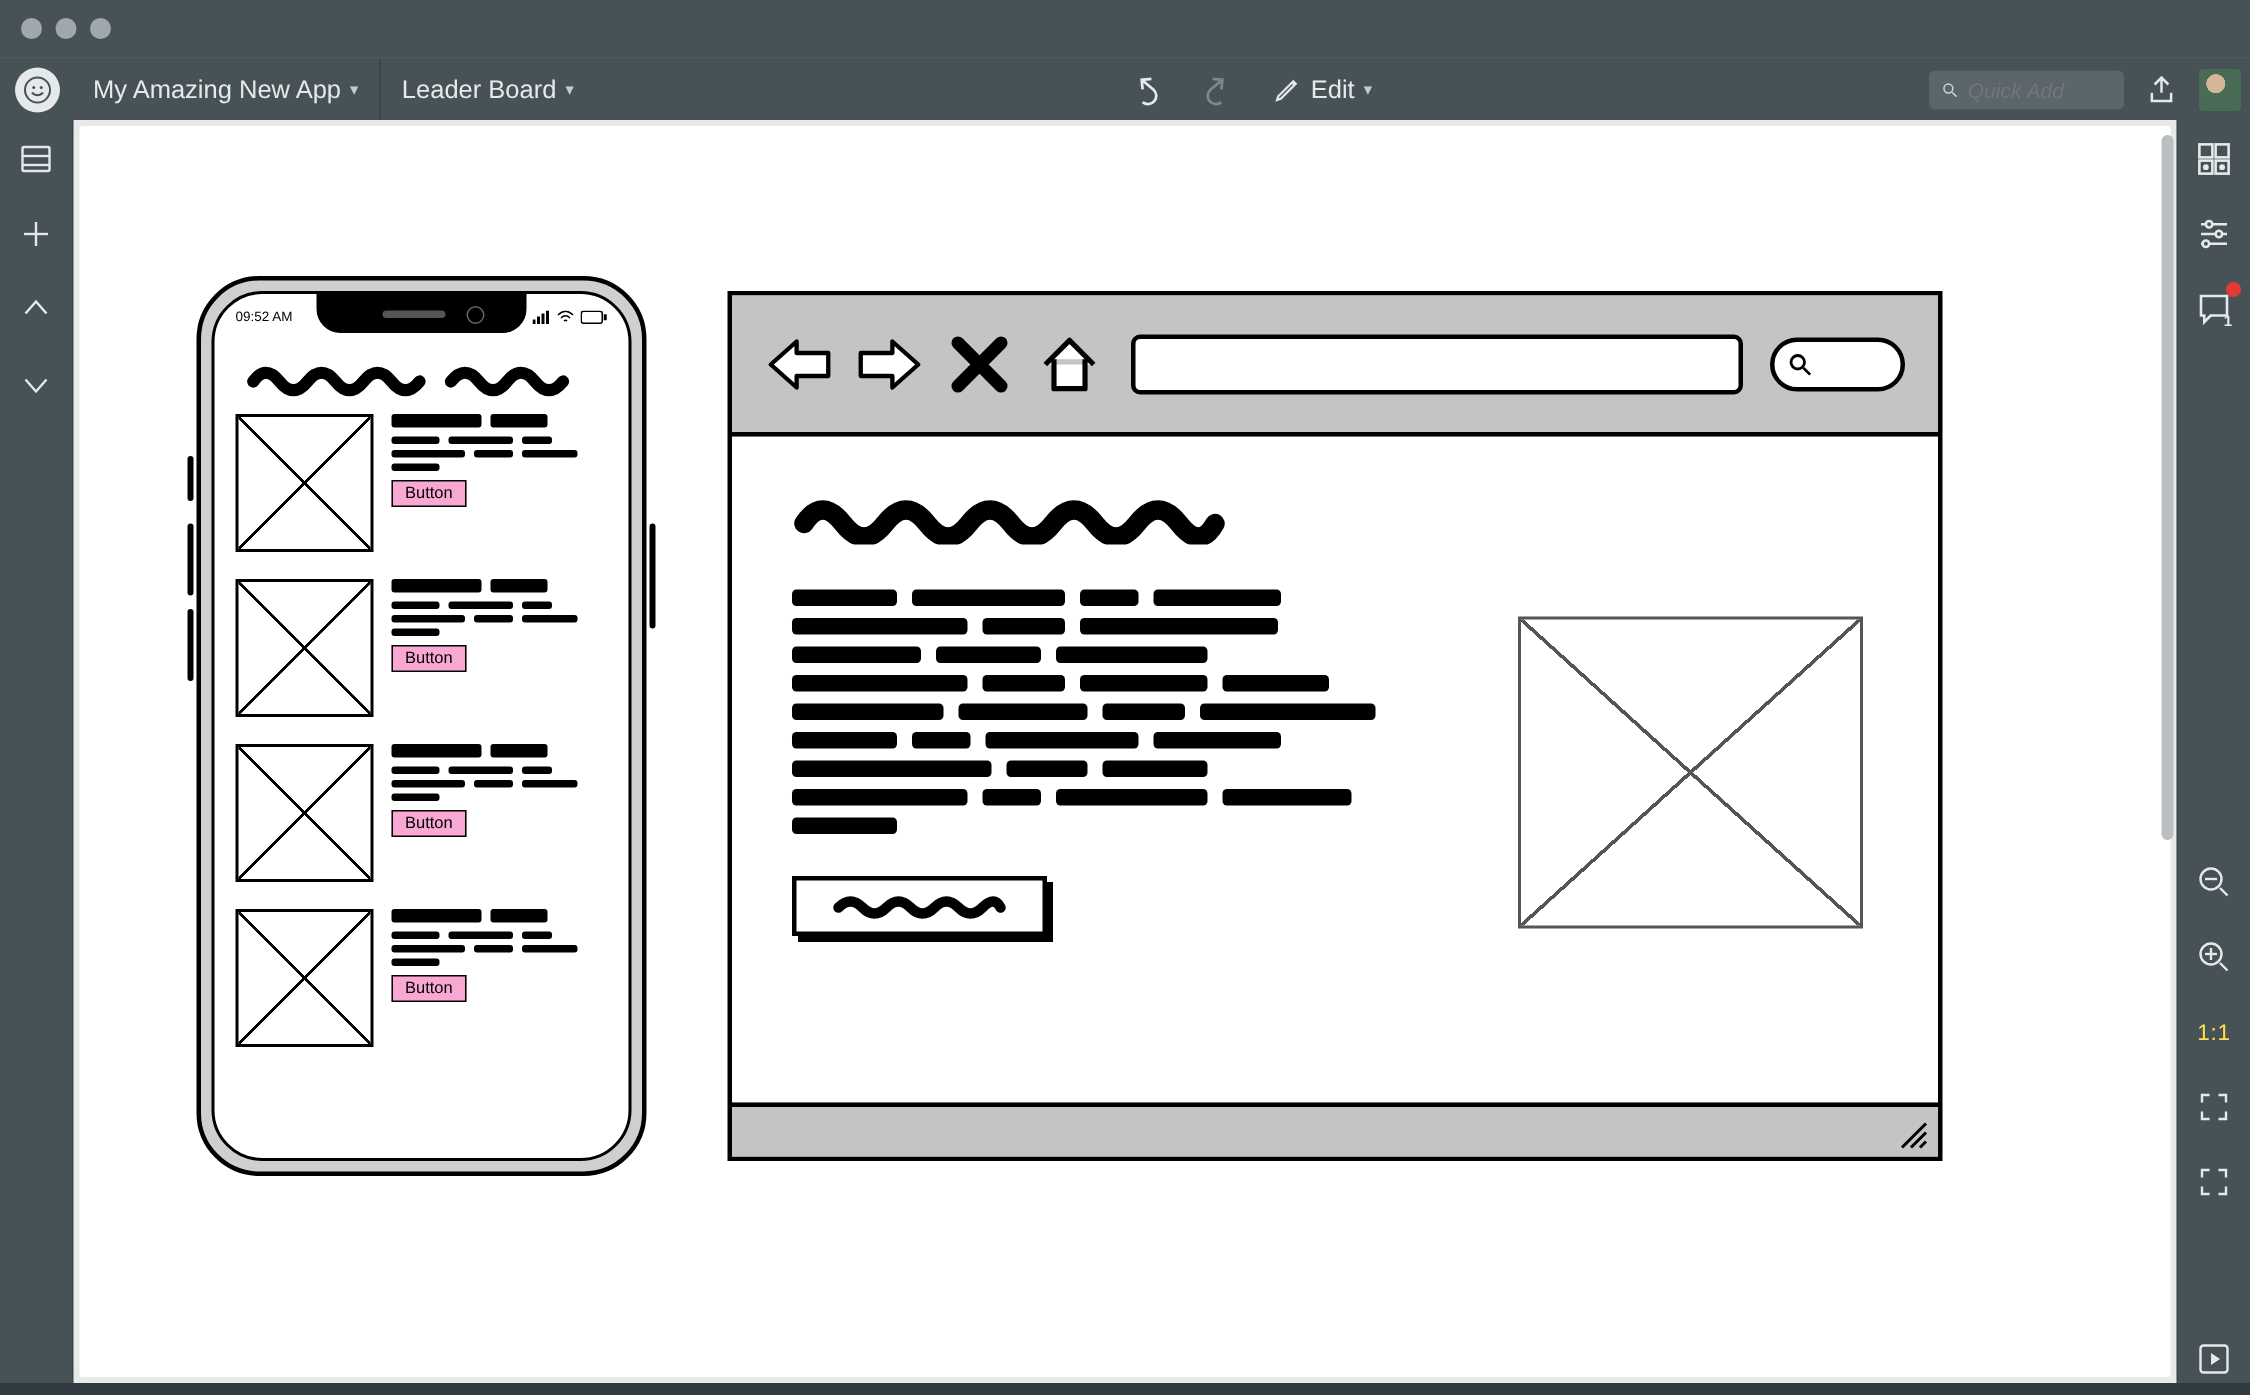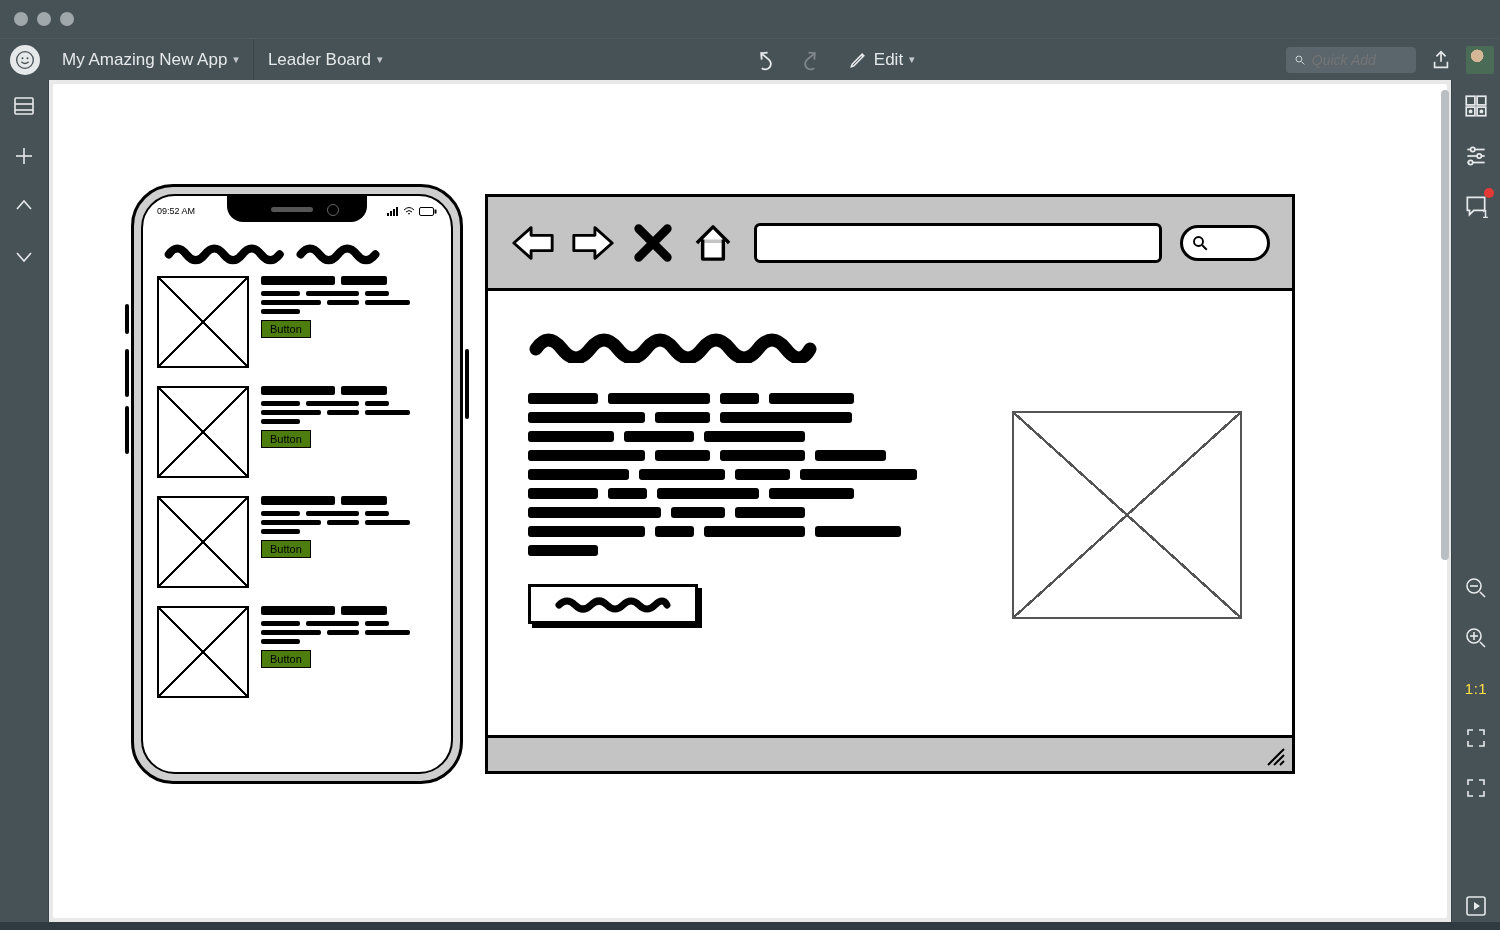--- a/index.html
+++ b/index.html
@@ -36,21 +36,21 @@
   .rail-txt{ color:#fde047; font-size:15px; letter-spacing:.5px;}
   .badge-dot{ position:absolute; top:-2px; right:-2px; width:10px; height:10px; border-radius:50%; background:#e53935;}
   .badge-num{ position:absolute; bottom:2px; right:4px; font-size:10px; color:#e6e9ea; font-weight:600;}
 
   .canvas-wrap{ flex:1; background:#e9e9e9; position:relative; overflow:hidden; border-left:1px solid #3a4549; border-right:1px solid #3a4549;}
   .canvas{ position:absolute; inset:4px; background:#ffffff; border-radius:2px;}
   .canvas-scroll-v{ position:absolute; right:0; top:4px; bottom:4px; width:12px;}
   .canvas-scroll-v .thumb{ position:absolute; top:6px; right:2px; width:8px; height:470px; background:#b9bfc2; border-radius:4px;}
 
   
-  .phone{ position:absolute; left:78px; top:100px; width:332px; height:600px;}
+  .phone{ position:absolute; left:78px; top:100px; width:300px; height:600px;}
   .phone-body{ position:absolute; inset:0; border:3px solid #000; border-radius:42px; background:#cfcfcf;}
   .phone-inner{ position:absolute; inset:10px; border:2px solid #000; border-radius:34px; background:#fff; overflow:hidden;}
   .notch{ position:absolute; top:0; left:50%; transform:translateX(-50%); width:140px; height:26px; background:#000; border-bottom-left-radius:16px; border-bottom-right-radius:16px;}
   .notch::before{ content:""; position:absolute; left:44px; top:11px; width:42px; height:5px; background:#555; border-radius:3px;}
   .notch::after{ content:""; position:absolute; right:28px; top:8px; width:10px; height:10px; border:1.5px solid #666; border-radius:50%;}
   .statusbar{ position:absolute; top:6px; left:14px; right:14px; height:18px; display:flex; justify-content:space-between; align-items:center; font-size:9px; color:#000; z-index:2;}
   .status-right{ display:flex; gap:4px; align-items:center;}
   .phone-side-btn{ position:absolute; background:#000; border-radius:2px;}
   .pb-left1{ left:-6px; top:120px; width:4px; height:30px;}
   .pb-left2{ left:-6px; top:165px; width:4px; height:48px;}
@@ -61,21 +61,21 @@
   .ph-title{ height:28px; margin:8px 6px 10px;}
   .ph-list-item{ display:flex; gap:12px; margin-bottom:18px;}
   .img-ph{ width:92px; height:92px; border:2px solid #000; position:relative; flex-shrink:0;}
   .img-ph::before,.img-ph::after{ content:""; position:absolute; inset:0;}
   .img-ph::before{ background:linear-gradient(to top right, transparent calc(50% - 1px), #000 calc(50% - 1px), #000 calc(50% + 1px), transparent calc(50% + 1px));}
   .img-ph::after{ background:linear-gradient(to top left, transparent calc(50% - 1px), #000 calc(50% - 1px), #000 calc(50% + 1px), transparent calc(50% + 1px));}
   .ph-txtcol{ flex:1; display:flex; flex-direction:column; gap:6px;}
   .squig{ display:flex; flex-wrap:wrap; gap:4px 6px; align-items:center;}
   .squig span{ display:inline-block; height:5px; border-radius:2px; background:#000;}
   .squig.big span{ height:9px;}
-  .ph-btn{ align-self:flex-start; padding:2px 8px; border:1.5px solid #000; font-size:11px; background:#4d7c0f; cursor:pointer;}
+  .ph-btn{ align-self:flex-start; padding:2px 8px; border:1.5px solid #000; font-size:11px; background:#f9a8d4; cursor:pointer;}
 
   
   .browser{ position:absolute; left:432px; top:110px; width:810px; height:580px; border:3px solid #000; background:#fff;}
   .br-toolbar{ height:94px; background:#c4c4c4; border-bottom:3px solid #000; display:flex; align-items:center; padding:0 22px; gap:18px;}
   .br-nav{ display:flex; align-items:center; gap:14px;}
   .br-nav svg{ width:46px; height:46px;}
   .br-url{ flex:1; height:40px; border:3px solid #000; border-radius:6px; background:#fff;}
   .br-search{ width:90px; height:36px; border:3px solid #000; border-radius:18px; background:#fff; display:flex; align-items:center; padding-left:8px;}
   .br-body{ position:relative; height:calc(100% - 94px - 36px); padding:36px 40px;}
   .br-footer{ position:absolute; bottom:0; left:0; right:0; height:36px; background:#c4c4c4; border-top:3px solid #000;}

